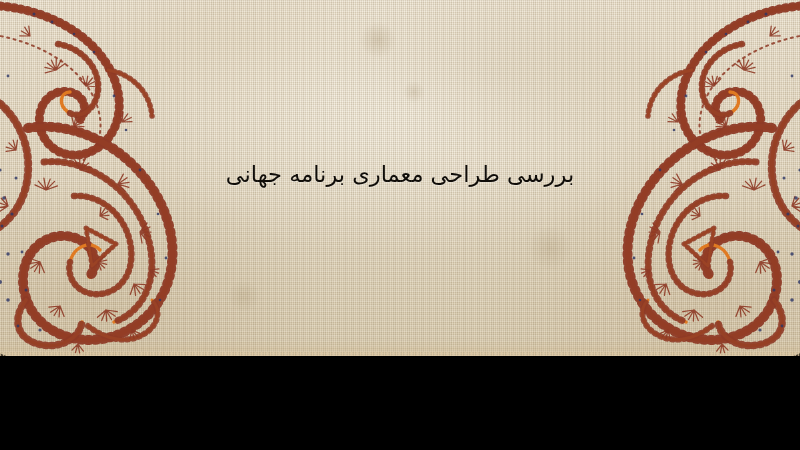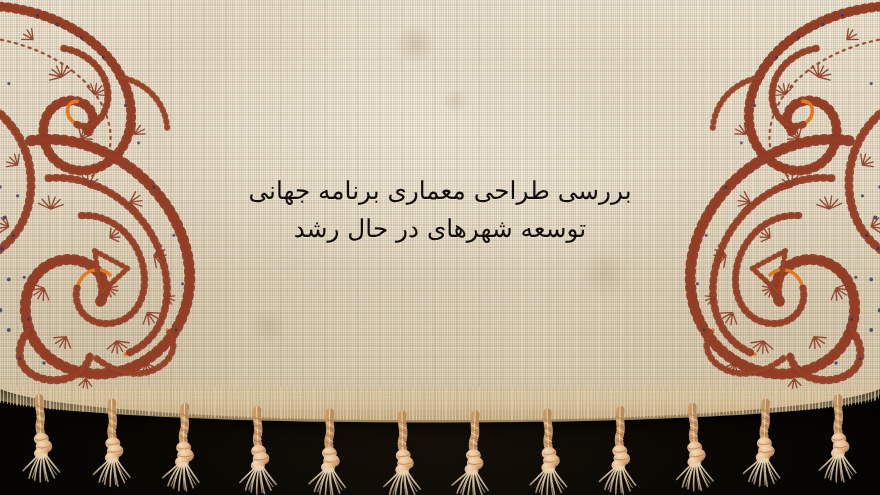--- a/index.html
+++ b/index.html
@@ -1,20 +1,20 @@
 <!DOCTYPE html>
 <html><head>
 <meta charset="utf-8">
 <style>
   * { margin:0; padding:0; box-sizing:border-box; }
   html,body { width:800px; height:450px; overflow:hidden; background:#000; }
 
   #stage {
     position:relative;
-    width:800px; height:450px;
+    width:800px; height:356px;
     overflow:hidden;
     font-family:"DejaVu Sans", sans-serif;
   }
 
   
   .backdrop {
     position:absolute; inset:0;
     background:
       radial-gradient(ellipse 70% 55% at 50% 88%, #151008 0%, #0a0703 45%, #000 100%),
       #000;
@@ -406,21 +406,20 @@
         <circle cx="158" cy="170" r="1.4"></circle>
           <circle cx="176" cy="214" r="1.3"></circle>
         <circle cx="184" cy="258" r="1.4"></circle>
           <circle cx="178" cy="300" r="1.3"></circle>
       </g>
     </svg>
   </div>
 
   <div class="title-block">
     <div class="title-line">بررسی طراحی معماری برنامه جهانی</div>
-    <div class="title-line">توسعه شهرهای در حال رشد</div>
   </div>
 
   <svg class="fringe" viewBox="0 0 800 450" xmlns="http://www.w3.org/2000/svg">
     <defs>
       <linearGradient id="cordG" x1="0" y1="0" x2="1" y2="0">
         <stop offset="0" stop-color="#c99a66"></stop>
         <stop offset=".35" stop-color="#f0cfa4"></stop>
         <stop offset=".7" stop-color="#ddb184"></stop>
         <stop offset="1" stop-color="#b98a5c"></stop>
       </linearGradient>

